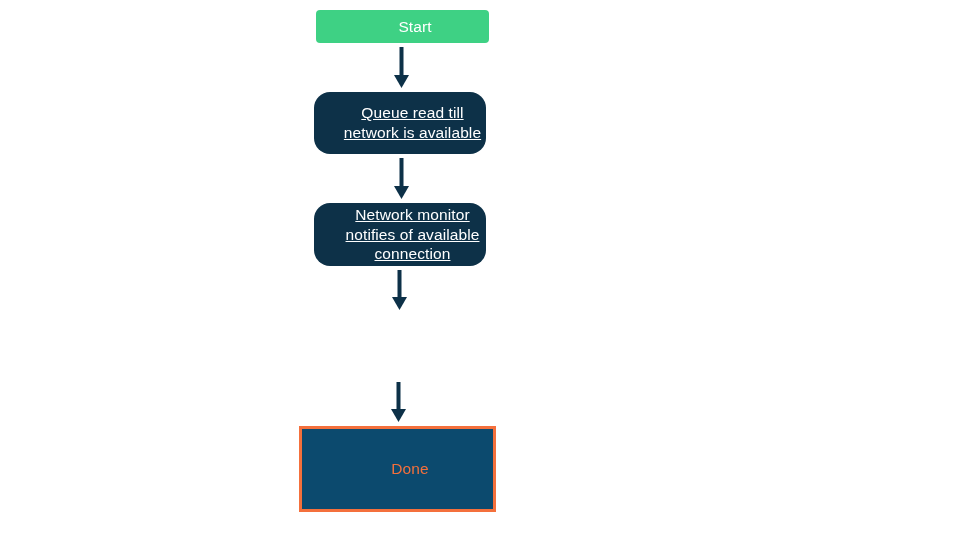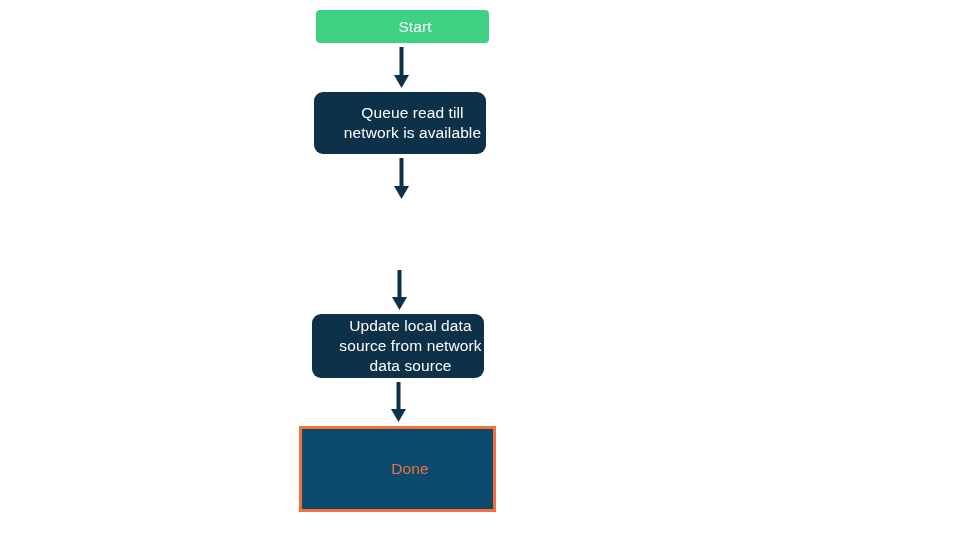--- a/index.html
+++ b/index.html
@@ -44,23 +44,24 @@
   .node--start {
     background: #3ed184;
     border-radius: 4px;
     color: #ffffff;
     font-size: 15.5px;
   }
 
   
   .node--process {
     background: #0d3148;
-    border-radius: 9px;
+    border-radius: 16px;
     color: #ffffff;
     font-size: 15.5px;
+    text-decoration: underline;
   }
 
   
   .node--done {
     background: #0c4a6e;
     border: 3px solid #f4703c;
     border-radius: 0;
     color: #f4703c;
     font-size: 15.5px;
   }
@@ -103,21 +104,21 @@
         <polygon points="0,27 15,27 7.5,40" fill="#0d3148"></polygon>
       </svg>
     </div>
     <div class="node node--start" style="left: 316px; top: 10px; width: 173px; height: 33px;">
       <span class="node-label">Start</span>
     </div>
     <div class="node node--process" style="left: 314px; top: 92px; width: 172px; height: 62px;">
       <span class="node-label">Queue read till
 network is available</span>
     </div>
-    <div class="node node--process" style="left: 312px; top: 314px; width: 172px; height: 64px;">
-      <span class="node-label">Update local data
-source from network
-data source</span>
+    <div class="node node--process" style="left: 314px; top: 203px; width: 172px; height: 63px;">
+      <span class="node-label">Network monitor
+notifies of available
+connection</span>
     </div>
     <div class="node node--done" style="left: 299px; top: 426px; width: 197px; height: 86px;">
       <span class="node-label">Done</span>
     </div>
   </div>
 
 </body></html>

